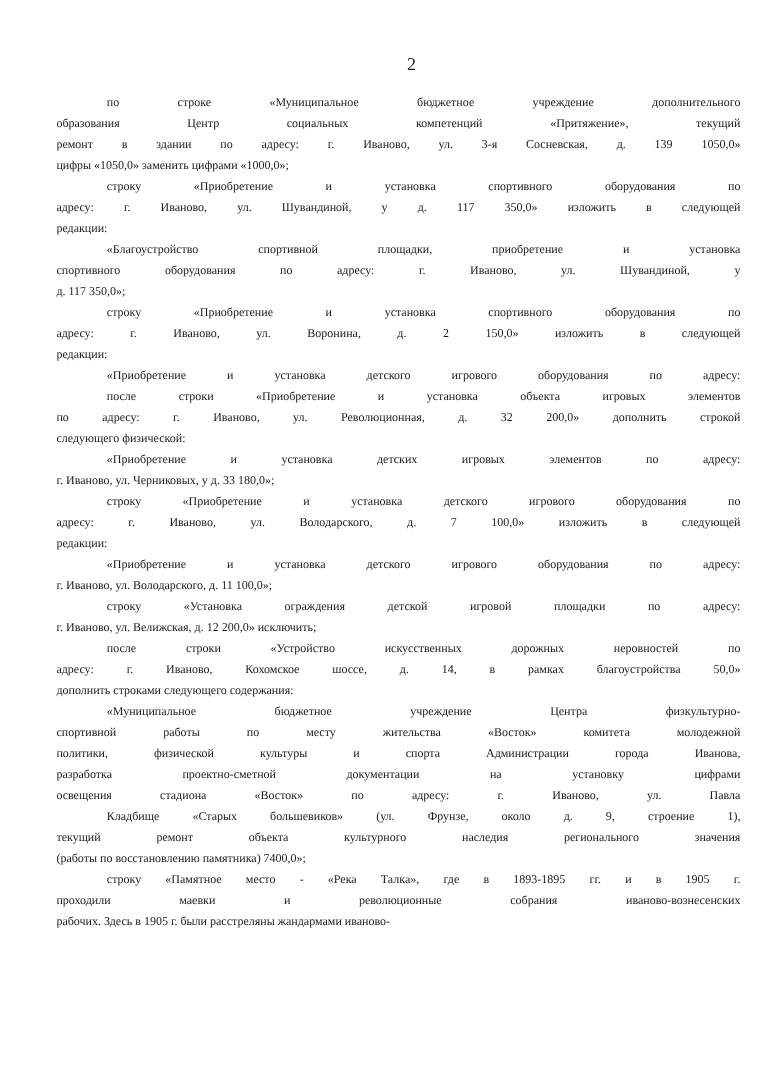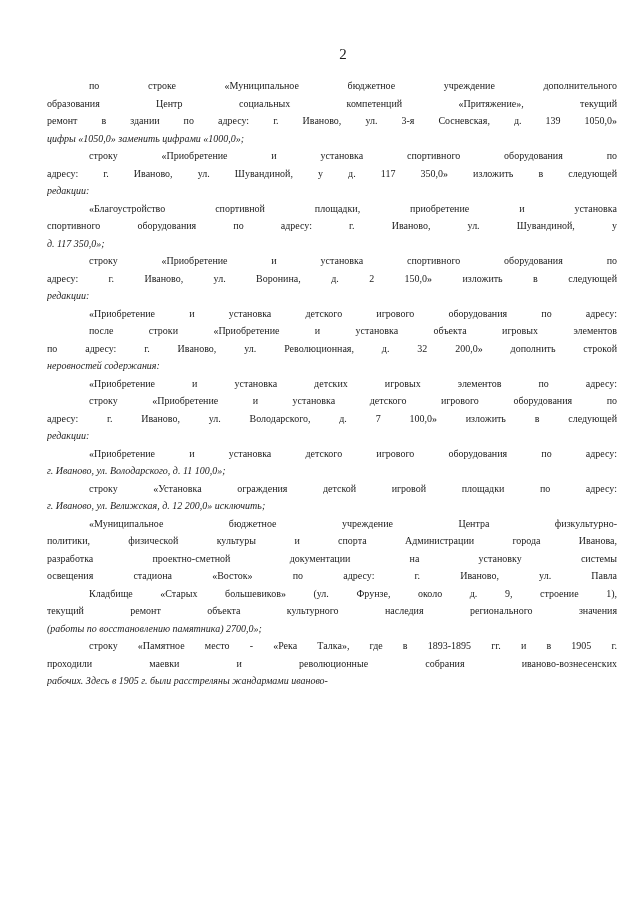--- a/index.html
+++ b/index.html
@@ -35,21 +35,21 @@
   }
   .paragraph { width: 100%; }
   .line {
     width: 100%;
     text-align: justify;
     text-align-last: justify;
     overflow: hidden;
     word-spacing: normal;
   }
   .line.first { padding-left: 42px; }
-  .line.last { text-align: right; text-align-last: left; font-style: italic; }
+  .line.last { text-align: right; text-align-last: left; }
 </style>
 </head>
 <body>
 
 <div class="page">
   <div class="page-number">2</div>
   <div class="document-content">
       <div class="paragraph">
         <div class="line first">по строке «Муниципальное бюджетное учреждение дополнительного</div>
         <div class="line">образования Центр социальных компетенций «Притяжение», текущий</div>
@@ -70,48 +70,55 @@
         <div class="line first">строку «Приобретение и установка спортивного оборудования по</div>
         <div class="line">адресу: г. Иваново, ул. Воронина, д. 2 150,0» изложить в следующей</div>
         <div class="line last">редакции:</div>
       </div>
       <div class="paragraph">
         <div class="line first">«Приобретение и установка детского игрового оборудования по адресу:</div>
       </div>
       <div class="paragraph">
         <div class="line first">после строки «Приобретение и установка объекта игровых элементов</div>
         <div class="line">по адресу: г. Иваново, ул. Революционная, д. 32 200,0» дополнить строкой</div>
-        <div class="line last">неровностей содержания:</div>
+        <div class="line last">следующего физической:</div>
       </div>
       <div class="paragraph">
         <div class="line first">«Приобретение и установка детских игровых элементов по адресу:</div>
+        <div class="line last">г. Иваново, ул. Черниковых, у д. 33 180,0»;</div>
       </div>
       <div class="paragraph">
         <div class="line first">строку «Приобретение и установка детского игрового оборудования по</div>
         <div class="line">адресу: г. Иваново, ул. Володарского, д. 7 100,0» изложить в следующей</div>
         <div class="line last">редакции:</div>
       </div>
       <div class="paragraph">
         <div class="line first">«Приобретение и установка детского игрового оборудования по адресу:</div>
         <div class="line last">г. Иваново, ул. Володарского, д. 11 100,0»;</div>
       </div>
       <div class="paragraph">
         <div class="line first">строку «Установка ограждения детской игровой площадки по адресу:</div>
         <div class="line last">г. Иваново, ул. Велижская, д. 12 200,0» исключить;</div>
       </div>
       <div class="paragraph">
+        <div class="line first">после строки «Устройство искусственных дорожных неровностей по</div>
+        <div class="line">адресу: г. Иваново, Кохомское шоссе, д. 14, в рамках благоустройства 50,0»</div>
+        <div class="line last">дополнить строками следующего содержания:</div>
+      </div>
+      <div class="paragraph">
         <div class="line first">«Муниципальное бюджетное учреждение Центра физкультурно-</div>
+        <div class="line">спортивной работы по месту жительства «Восток» комитета молодежной</div>
         <div class="line">политики, физической культуры и спорта Администрации города Иванова,</div>
-        <div class="line">разработка проектно-сметной документации на установку системы</div>
+        <div class="line">разработка проектно-сметной документации на установку цифрами</div>
         <div class="line">освещения стадиона «Восток» по адресу: г. Иваново, ул. Павла</div>
       </div>
       <div class="paragraph">
         <div class="line first">Кладбище «Старых большевиков» (ул. Фрунзе, около д. 9, строение 1),</div>
         <div class="line">текущий ремонт объекта культурного наследия регионального значения</div>
-        <div class="line last">(работы по восстановлению памятника) 2700,0»;</div>
+        <div class="line last">(работы по восстановлению памятника) 7400,0»;</div>
       </div>
       <div class="paragraph">
         <div class="line first">строку «Памятное место - «Река Талка», где в 1893-1895 гг. и в 1905 г.</div>
         <div class="line">проходили маевки и революционные собрания иваново-вознесенских</div>
         <div class="line last">рабочих. Здесь в 1905 г. были расстреляны жандармами иваново-</div>
       </div>
     </div>
 </div>
 
 </body></html>

